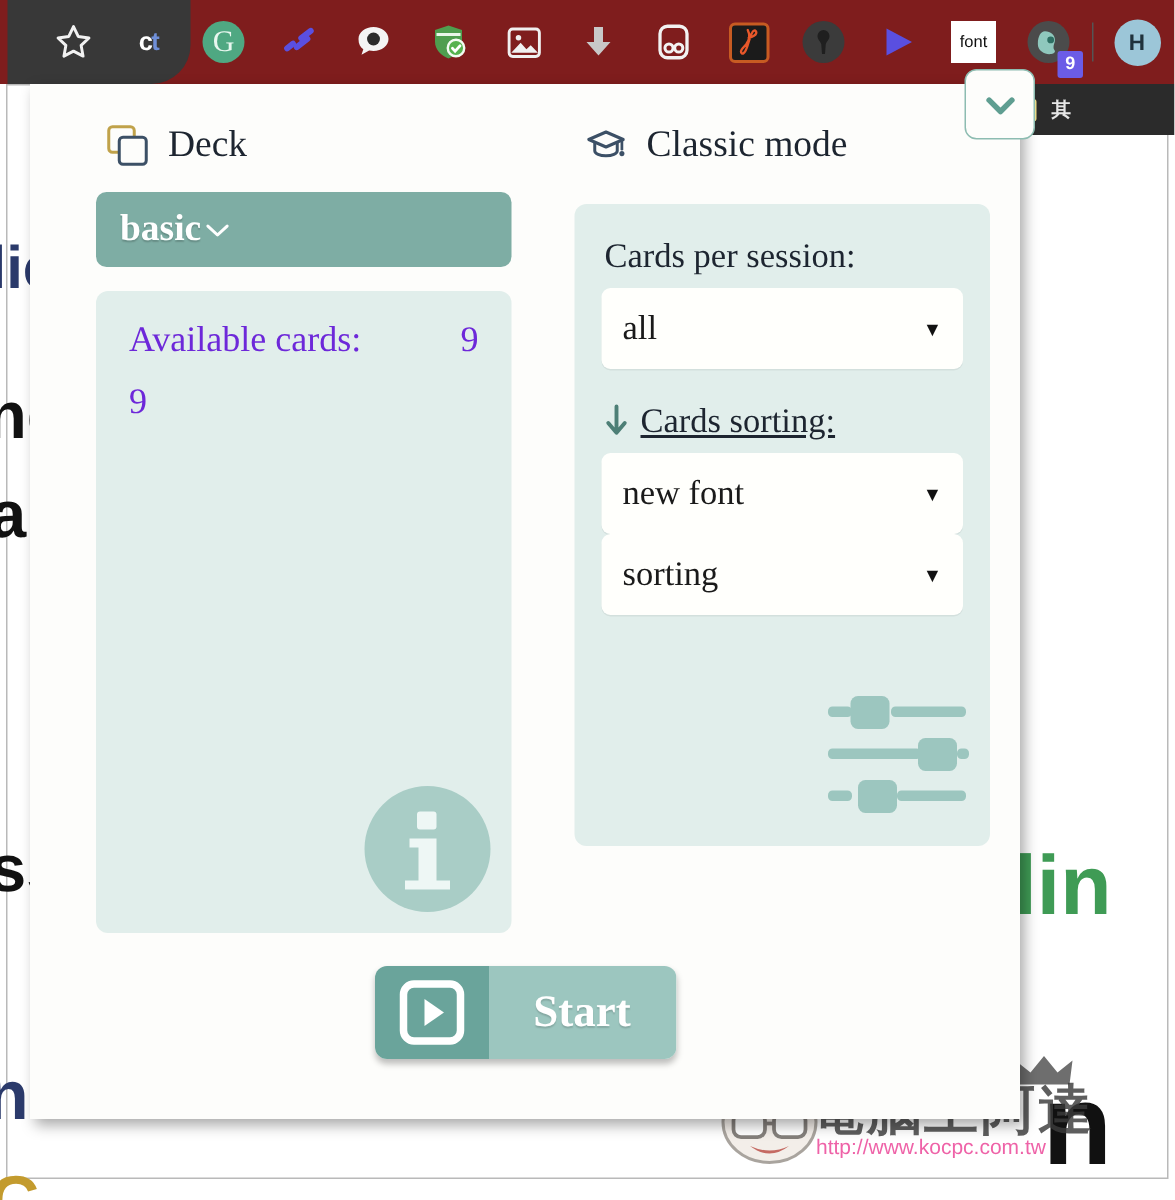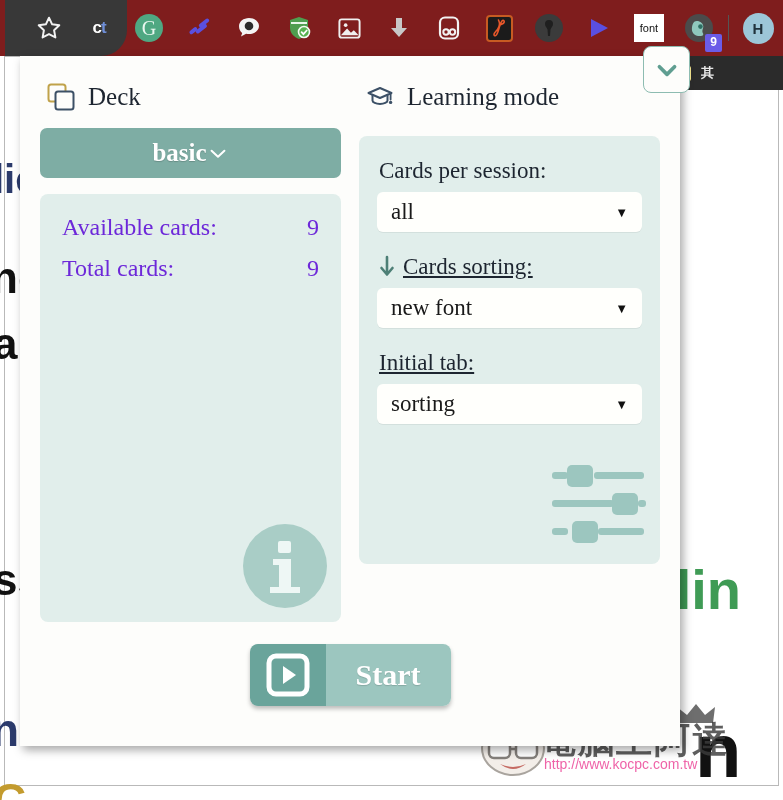--- a/index.html
+++ b/index.html
@@ -116,33 +116,33 @@
   }
   .collapse-btn {
     position:absolute; right: -10px; top: -10px;
     width: 47px; height: 47px;
     background: #fdfdfb; border: 1px solid #8dbcb1; border-radius: 8px;
     display:flex; align-items:center; justify-content:center;
     z-index: 60; cursor: pointer;
   }
 
   .cols { display:flex; padding: 18px 20px 0 20px; gap: 18px; }
-  .col { flex: 1 1 0; min-width: 0; }
+  .col { flex: 1 1 0; min-width: 0; margin-left: 24px; }
 
   .col-head {
     display:flex; align-items:center; gap: 12px;
     height: 46px; padding-left: 6px;
   }
   .col-head-label {
     font-family:"Liberation Serif", serif; font-size: 25px; color:#1d2530;
   }
 
   .select-main {
     height: 50px; background: #7eada4; border-radius: 7px;
-    display:flex; align-items:center; justify-content: center;
+    display:flex; align-items:center; justify-content: flex-start;
     padding: 0 16px; margin-top: 8px; cursor: pointer;
   }
   .select-main-value {
     font-family:"Liberation Serif", serif; font-weight: 700;
     font-size: 25px; color:#ffffff;
     text-shadow: 0 1px 1px rgba(0,0,0,.18);
     overflow:hidden; text-overflow: ellipsis; white-space: nowrap;
   }
 
   .panel {
@@ -164,21 +164,21 @@
     background: #a9cdc6;
     display:flex; align-items:center; justify-content:center;
   }
 
   .field-label {
     font-family:"Liberation Serif", serif; font-size: 23px; color:#1d2530;
     display:flex; align-items:center; gap: 8px; margin: 2px 0 8px 2px;
   }
   .field-label.second { margin-top: 22px; text-decoration: underline; }
   .select-white {
-    height: 40px; background:#fffffc; border-radius: 6px;
+    height: 54px; background:#fffffc; border-radius: 6px;
     display:flex; align-items:center; justify-content: space-between;
     padding: 0 14px; cursor: pointer;
     box-shadow: 0 1px 0 rgba(0,0,0,.06);
   }
   .select-white-value {
     font-family:"Liberation Serif", serif; font-size: 23px; color:#1a1a1a;
     overflow:hidden; text-overflow:ellipsis; white-space: nowrap;
   }
   .caret-dark { color:#111; font-size: 13px; line-height:1; }
 
@@ -379,42 +379,41 @@
             <path d="M5 9.5l7 6.5 7-6.5" fill="none" stroke="#ffffff" stroke-width="2.2" stroke-linecap="round" stroke-linejoin="round"></path>
           </svg>
         </div>
 
         <div class="panel">
           <div class="stat-row">
             <span>Available cards:</span>
             <span class="stat-value">9</span>
           </div>
           <div class="stat-row">
-            <span>Total cards:</span>
             <span class="stat-value">9</span>
           </div>
 
           <div class="info-badge">
             <svg width="46" height="56" viewBox="0 0 46 56">
               <rect x="16" y="3" width="13" height="12" rx="2" fill="#eef7f5"></rect>
               <path d="M11 21h18v28h9v6H8v-6h9V27h-6z" fill="#eef7f5"></path>
             </svg>
           </div>
         </div>
       </div>
 
       <div class="col">
         <div class="col-head">
           <svg width="30" height="30" viewBox="0 0 30 30">
             <path d="M15 6L3.5 11 15 16l11.5-5z" fill="none" stroke="#3c5066" stroke-width="2" stroke-linejoin="round"></path>
             <path d="M7.5 13.5v5c0 2 3.4 3.4 7.5 3.4s7.5-1.4 7.5-3.4v-5" fill="none" stroke="#3c5066" stroke-width="2" stroke-linecap="round"></path>
             <path d="M25.6 11.5v6" stroke="#3c5066" stroke-width="1.8" stroke-linecap="round"></path>
             <circle cx="25.6" cy="20.4" r="1.7" fill="#3c5066"></circle>
           </svg>
-          <span class="col-head-label">Learning mode</span>
+          <span class="col-head-label">Classic mode</span>
         </div>
 
 
         <div class="panel">
 
           <div class="field-label">
             <span>Cards per session:</span>
           </div>
           <div class="select-white">
             <span class="select-white-value">all</span>
@@ -425,23 +424,20 @@
             <svg width="16" height="24" viewBox="0 0 16 24">
               <path d="M8 2v16M2.5 13L8 19.5 13.5 13" fill="none" stroke="#4d7f76" stroke-width="2.6" stroke-linecap="round" stroke-linejoin="round"></path>
             </svg>
             <span>Cards sorting:</span>
           </div>
           <div class="select-white">
             <span class="select-white-value">new font</span>
             <span class="caret-dark">▼</span>
           </div>
 
-          <div class="field-label second">
-            <span>Initial tab:</span>
-          </div>
           <div class="select-white">
             <span class="select-white-value">sorting</span>
             <span class="caret-dark">▼</span>
           </div>
 
           <div class="sliders-badge">
             <svg width="96" height="80" viewBox="0 0 96 80">
               <g fill="#9cc6bf">
                 <rect x="2" y="8" width="16" height="7" rx="3"></rect>
                 <rect x="44" y="8" width="50" height="7" rx="3"></rect>

